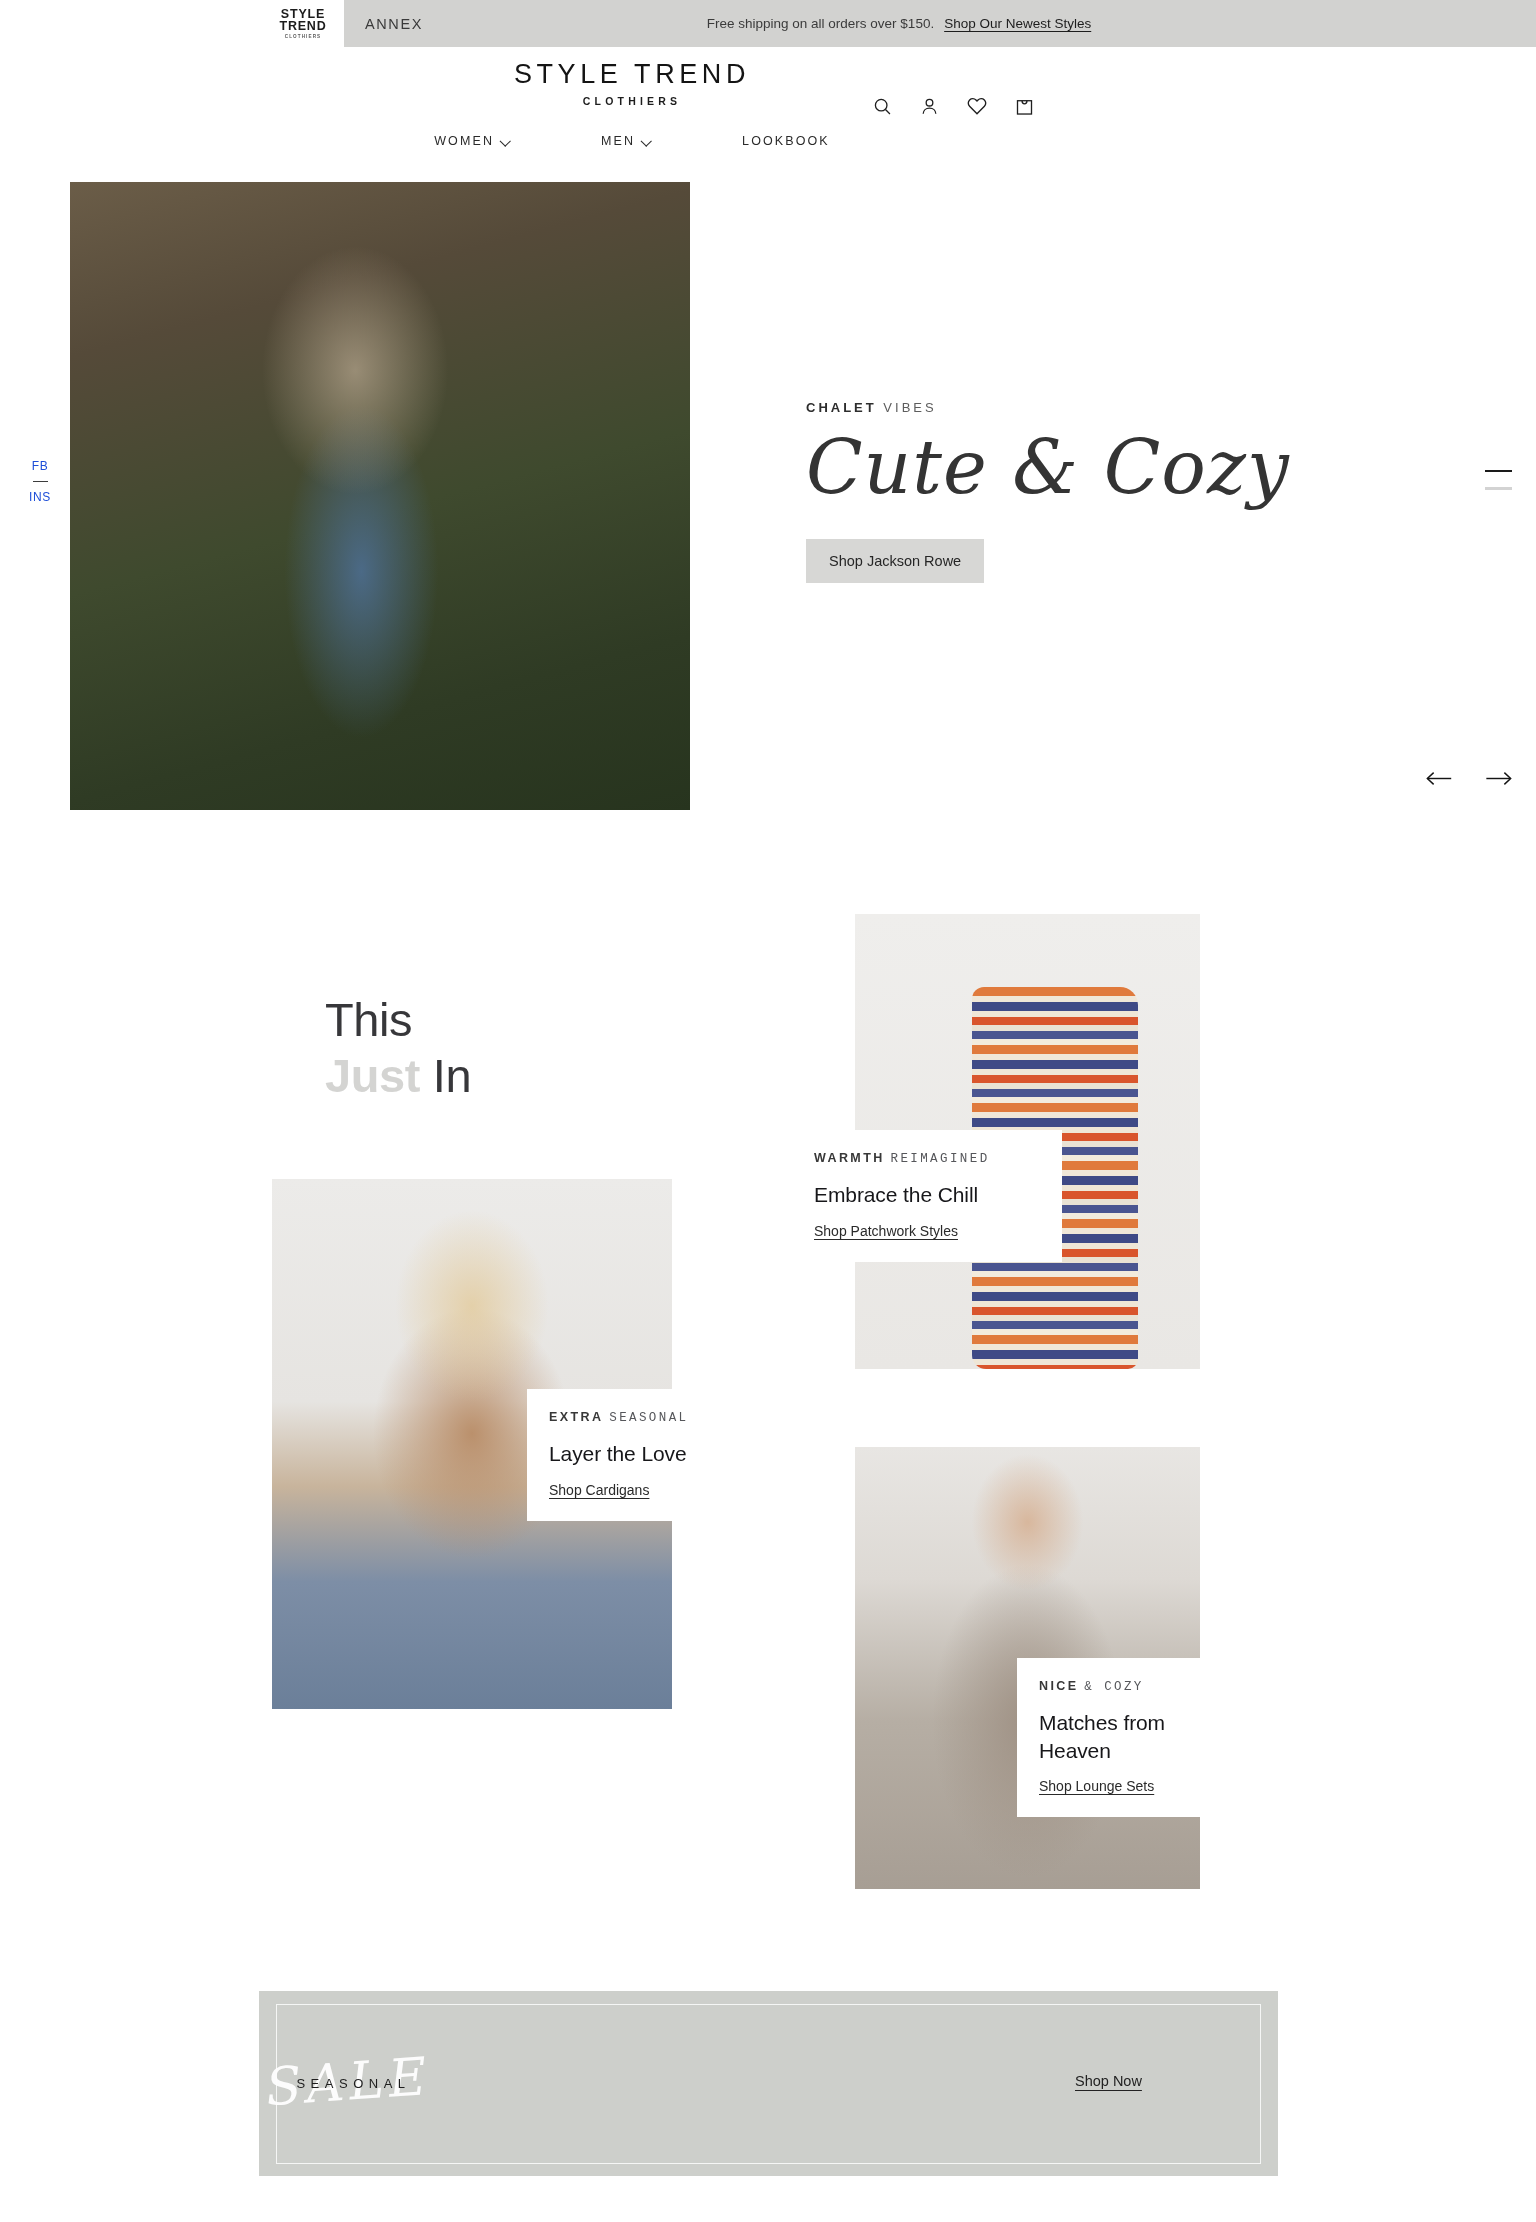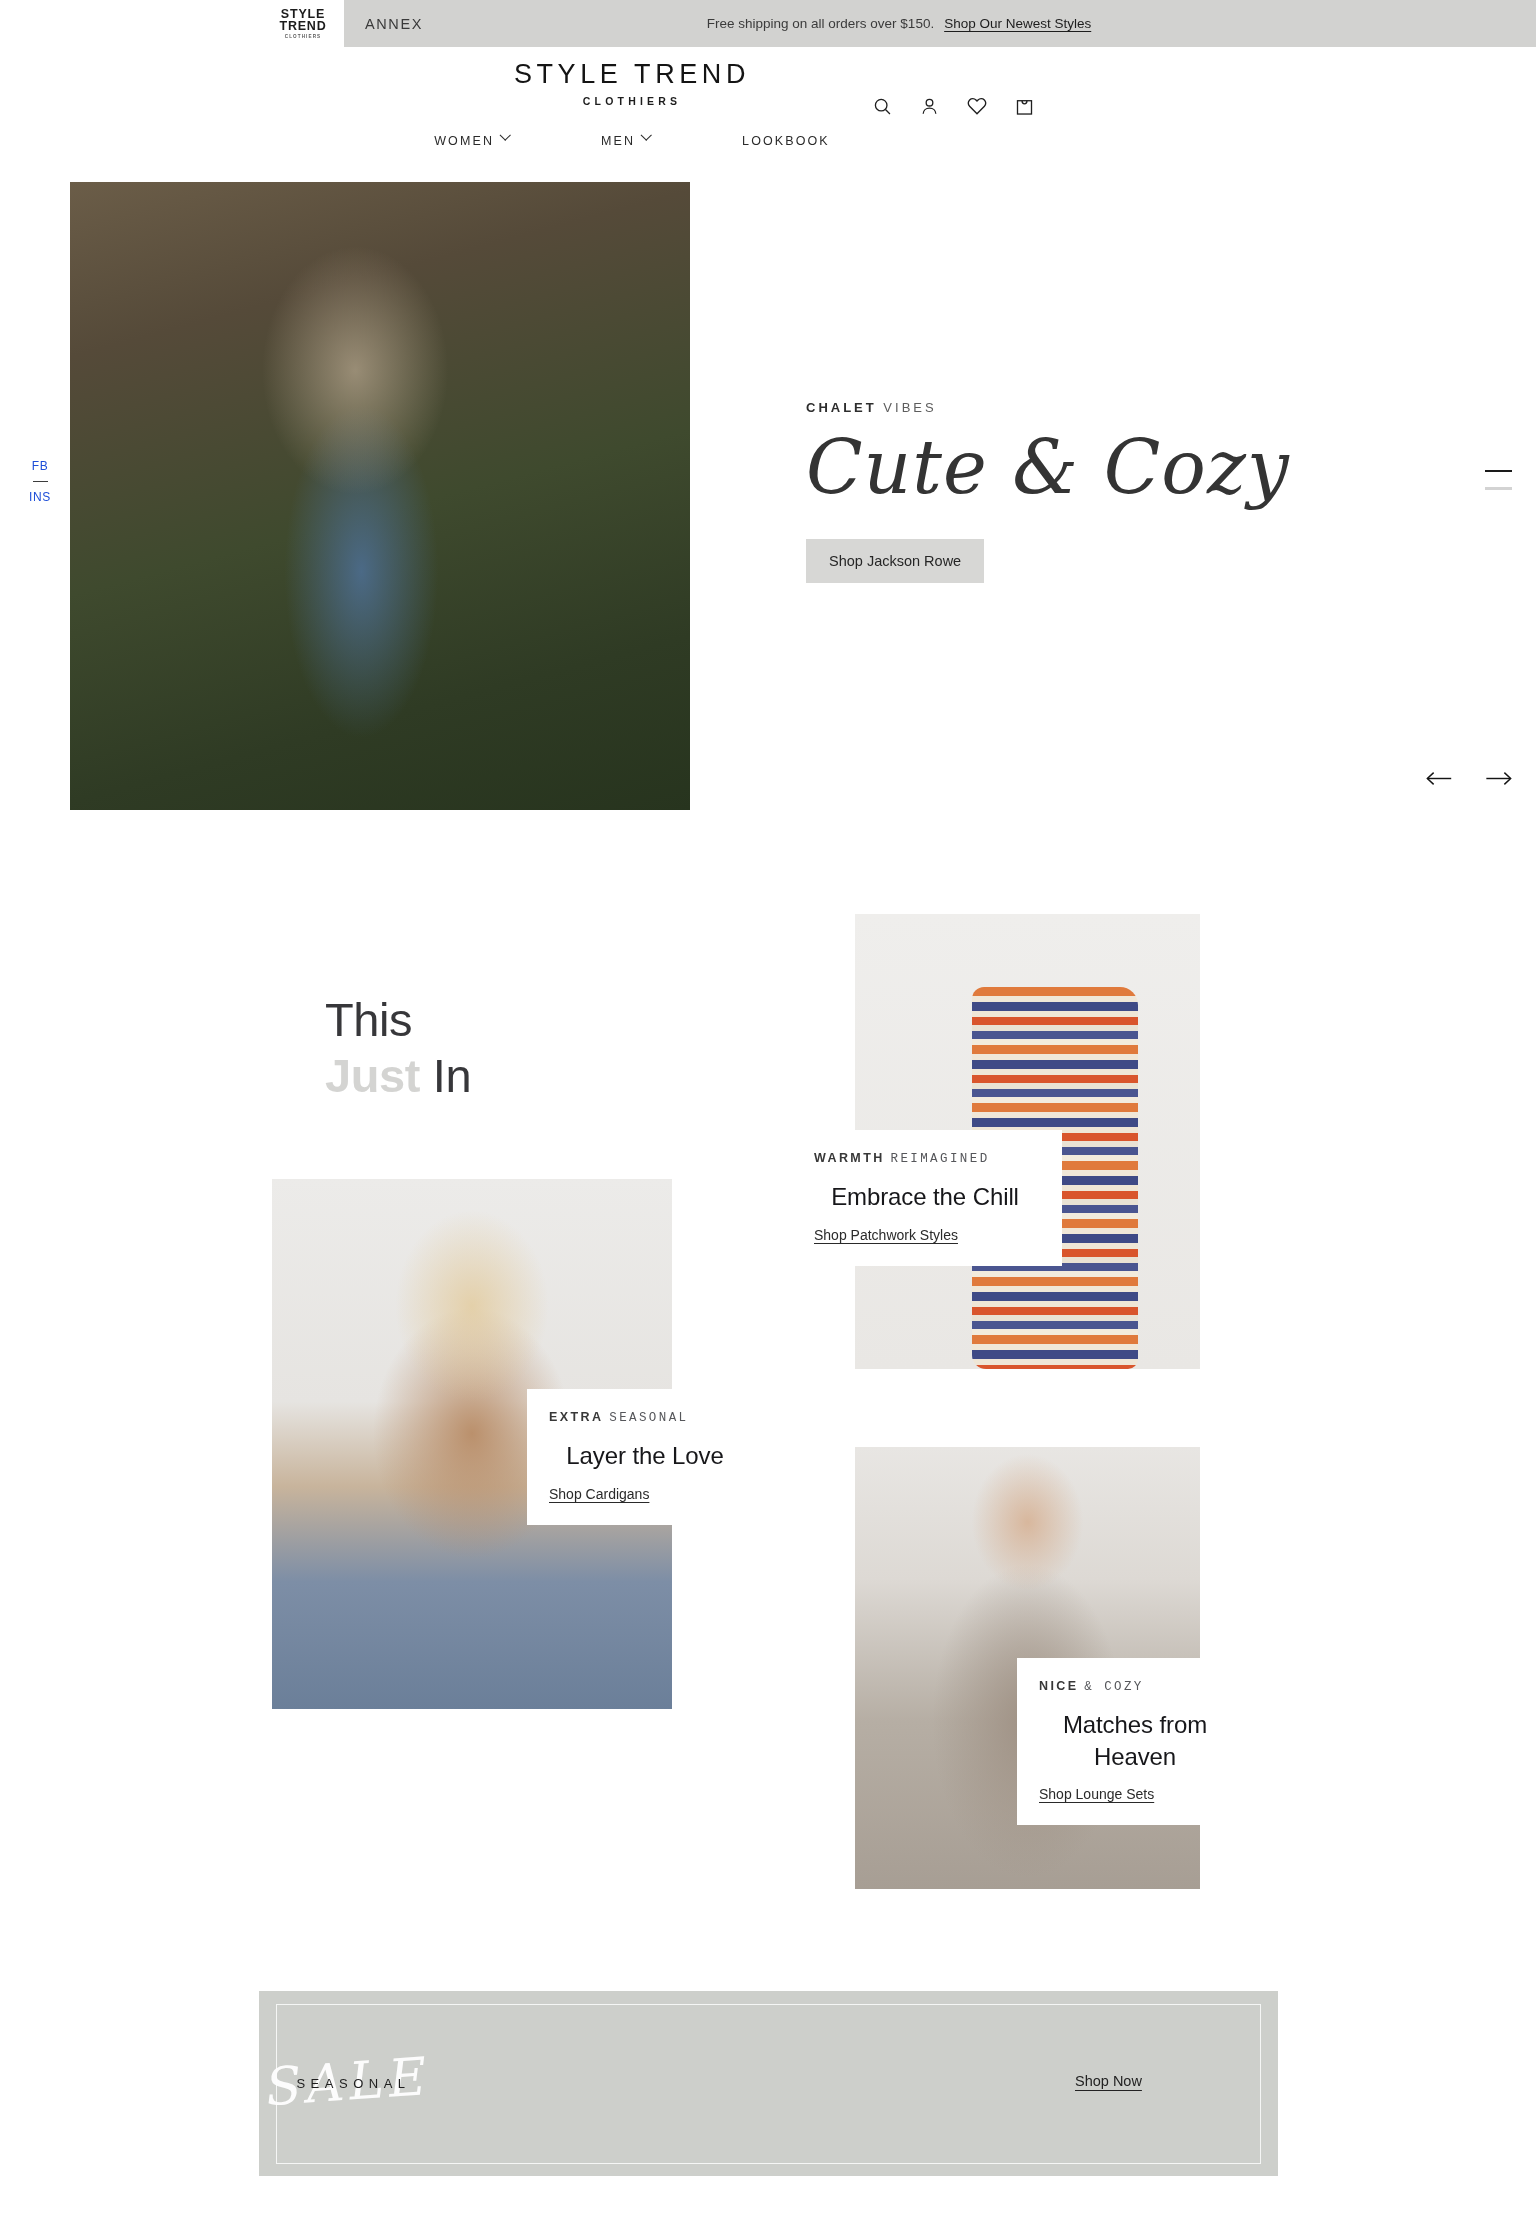--- a/index.html
+++ b/index.html
@@ -113,21 +113,21 @@
     position: absolute;
     left: 50%;
     transform: translateX(-50%);
     top: 87px;
     display: flex;
     align-items: center;
     gap: 92px;
   }
   .nav-item {
     display: flex;
-    align-items: flex-start;
+    align-items: flex-end;
     gap: 7px;
     font-size: 12.5px;
     letter-spacing: 2.1px;
     color: #2a2a2a;
   }
   .chev {
     width: 8px; height: 8px;
     border-right: 1.2px solid #2a2a2a;
     border-bottom: 1.2px solid #2a2a2a;
     transform: rotate(45deg) translate(-2px,-2px);
@@ -229,27 +229,26 @@
     padding: 21px 26px 22px 22px;
   }
   .card-eyebrow {
     font-size: 12.5px;
     letter-spacing: 2.4px;
     color: #383838;
   }
   .card-eyebrow b { font-weight: 700; }
   .card-eyebrow span { font-weight: 400; color: #55565a; font-family: Liberation Mono, monospace; }
   .card-title {
-    font-size: 24px;
+    font-size: 21px;
     font-weight: 400;
     line-height: 1.32;
     color: #17171a;
     margin-top: 15px;
     letter-spacing: -0.1px;
-    text-align: center;
   }
   .card-link {
     display: inline-block;
     margin-top: 14px;
     font-size: 14px;
     color: #2a2a2a;
     text-decoration: underline;
     text-underline-offset: 3px;
   }
 

